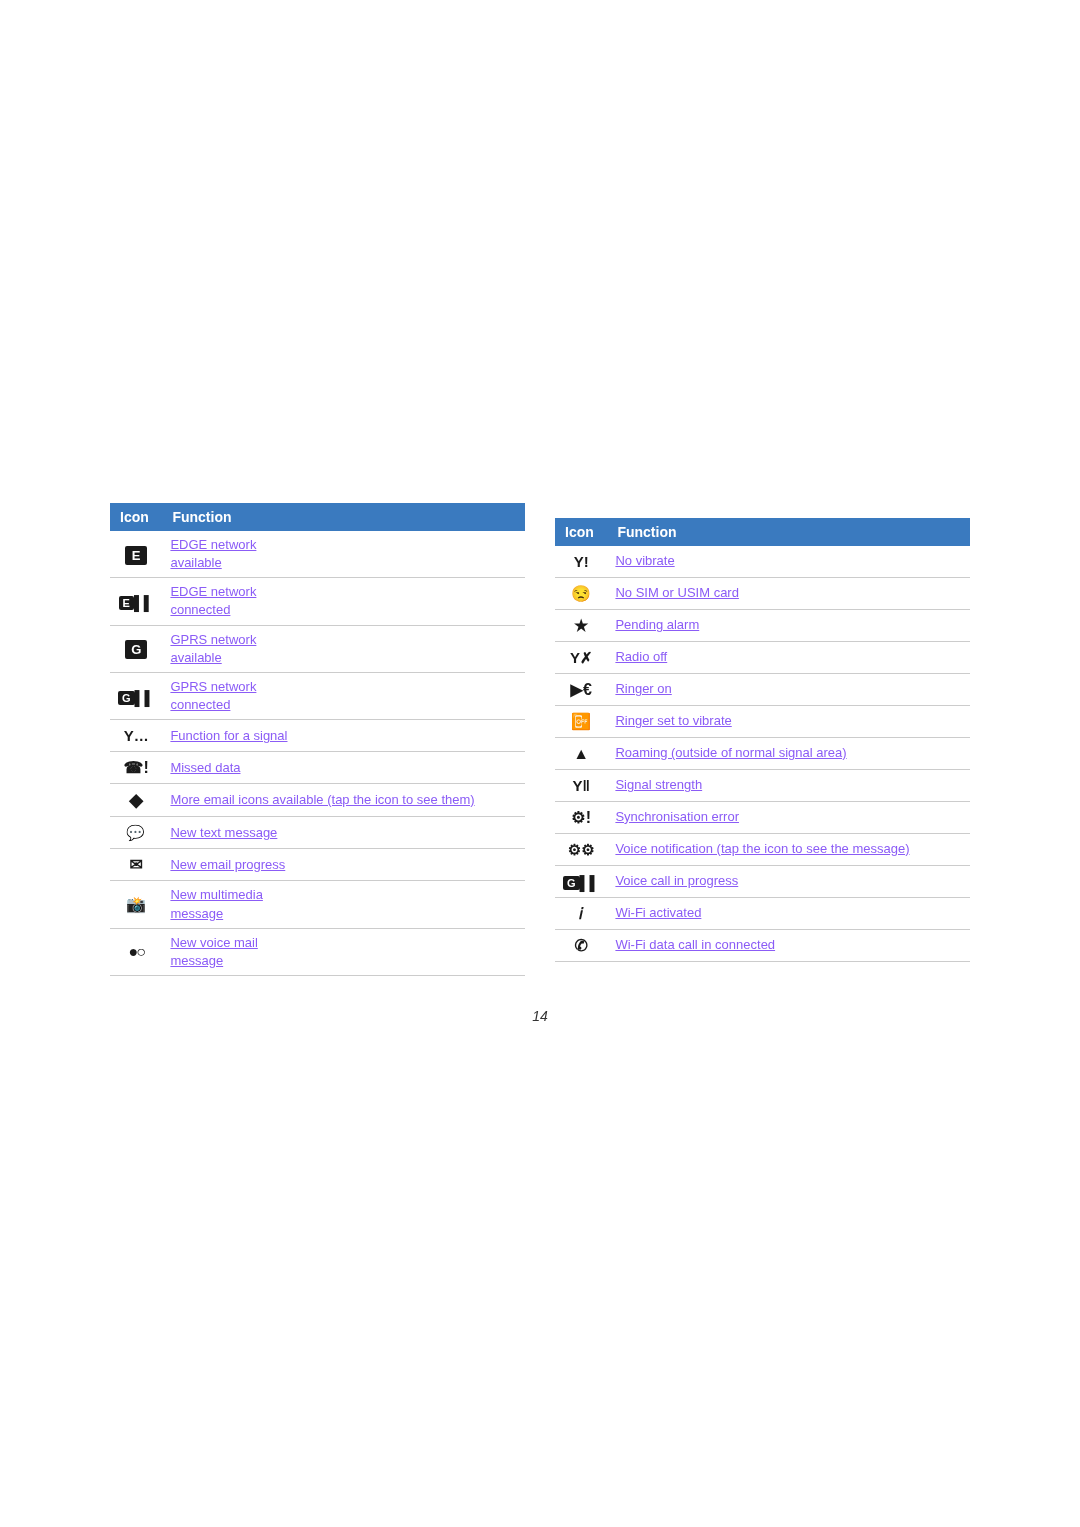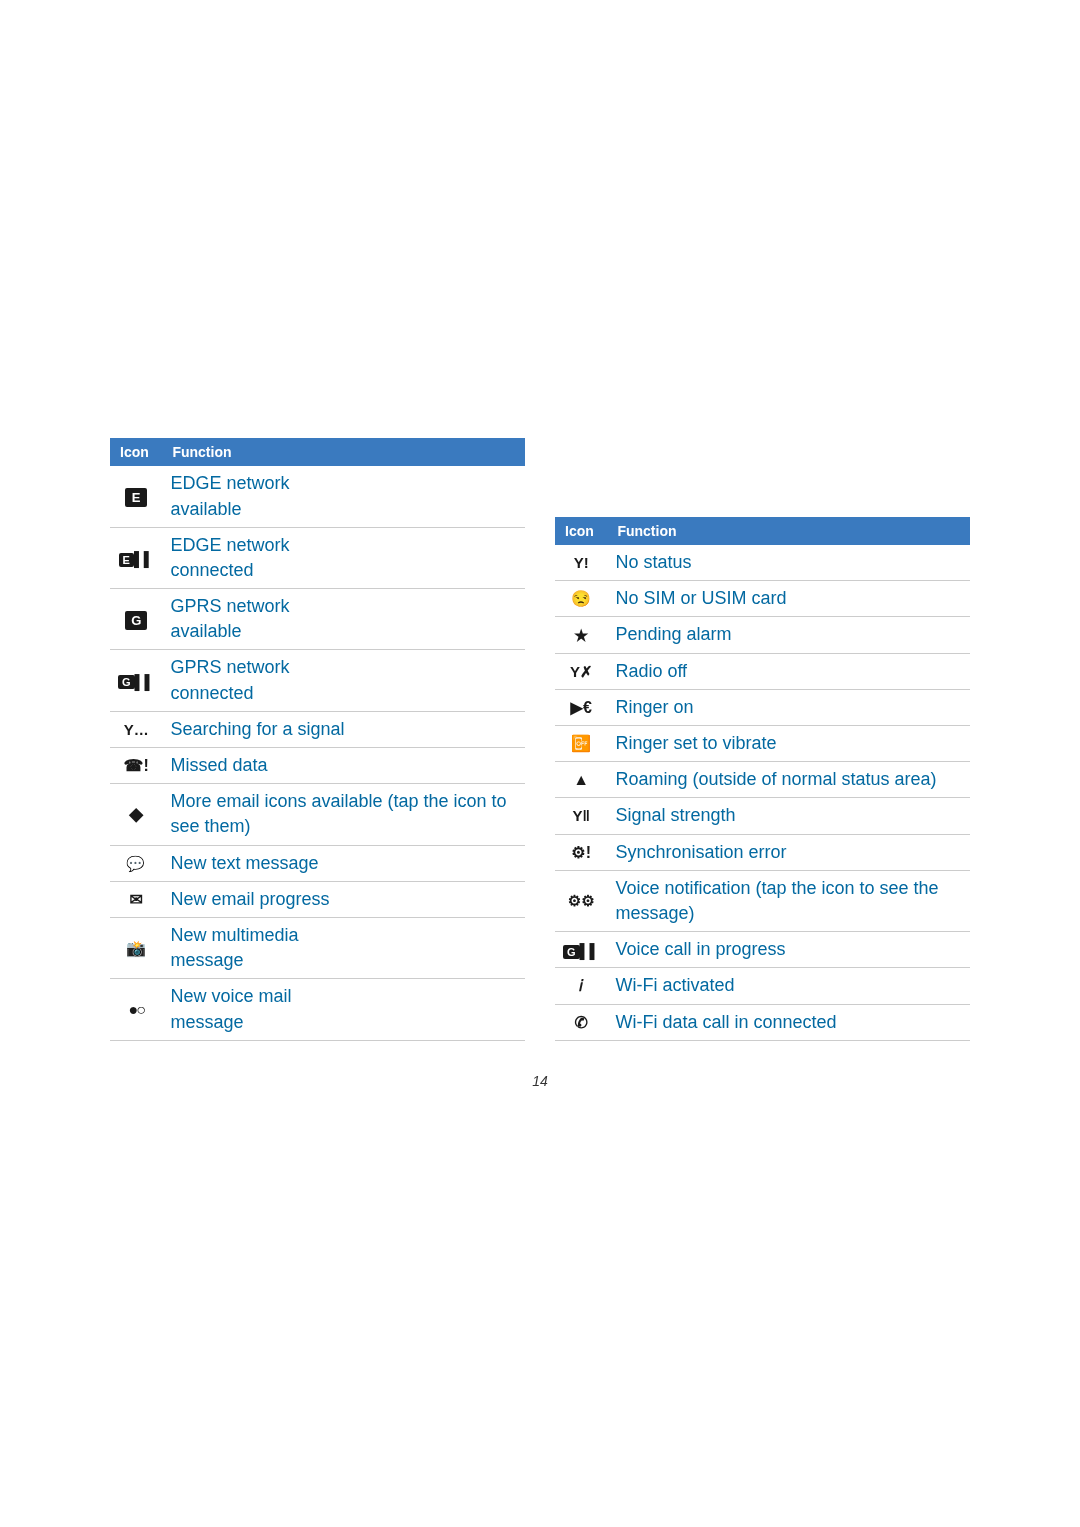--- a/index.html
+++ b/index.html
@@ -14,21 +14,21 @@
       justify-content: center;
     }
     .page-container {
       width: 860px;
       margin: 0 auto;
       padding: 40px 0;
     }
     .tables-wrapper {
       display: flex;
       gap: 30px;
-      align-items: flex-end;
+      align-items: center;
     }
     .icon-table {
       border-collapse: collapse;
       flex: 1;
       font-size: 14px;
     }
     .icon-table th {
       background-color: #3a7abf;
       color: #ffffff;
       padding: 6px 10px;
@@ -45,23 +45,24 @@
       border-bottom: 1px solid #cccccc;
     }
     .icon-cell {
       width: 40px;
       text-align: center;
       font-size: 18px;
       font-weight: bold;
       background: #ffffff;
     }
     .func-cell {
-      color: #0369a1;
-      font-size: 18px;
+      color: #8b5cf6;
+      font-size: 13px;
       line-height: 1.4;
+      text-decoration: underline;
     }
     .icon-box {
       display: inline-block;
       background: #1a1a1a;
       color: #ffffff;
       font-size: 13px;
       font-weight: bold;
       padding: 2px 5px;
       border-radius: 2px;
       min-width: 22px;
@@ -123,21 +124,21 @@
               <span style="background:#1a1a1a;color:#fff;padding:1px 4px;border-radius:2px;font-size:11px;vertical-align:middle;">G</span><span style="font-size:14px;vertical-align:middle;">▌▌</span>
             </span>
           </td>
           <td class="func-cell">GPRS network<br>connected</td>
         </tr>
 
         <tr>
           <td class="icon-cell">
             <span class="icon-symbol" style="font-size:15px;">Y…</span>
           </td>
-          <td class="func-cell">Searching for a signal</td>
+          <td class="func-cell">Function for a signal</td>
         </tr>
 
         <tr>
           <td class="icon-cell">
             <span class="icon-symbol" style="font-size:16px;">☎!</span>
           </td>
           <td class="func-cell">Missed data</td>
         </tr>
 
         <tr>
@@ -183,21 +184,21 @@
           <th>Icon</th>
           <th>Function</th>
         </tr>
       </thead>
       <tbody>
 
         <tr>
           <td class="icon-cell">
             <span class="icon-symbol" style="font-size:15px;">Y!</span>
           </td>
-          <td class="func-cell">No status</td>
+          <td class="func-cell">No vibrate</td>
         </tr>
 
         <tr>
           <td class="icon-cell">
             <span class="icon-symbol" style="font-size:16px;">😒</span>
           </td>
           <td class="func-cell">No SIM or USIM card</td>
         </tr>
 
         <tr>
@@ -225,21 +226,21 @@
           <td class="icon-cell">
             <span class="icon-symbol" style="font-size:16px;">📴</span>
           </td>
           <td class="func-cell">Ringer set to vibrate</td>
         </tr>
 
         <tr>
           <td class="icon-cell">
             <span class="icon-symbol" style="font-size:16px;">▲</span>
           </td>
-          <td class="func-cell">Roaming (outside of normal status area)</td>
+          <td class="func-cell">Roaming (outside of normal signal area)</td>
         </tr>
 
         <tr>
           <td class="icon-cell">
             <span class="icon-symbol" style="font-size:15px;">Y‖</span>
           </td>
           <td class="func-cell">Signal strength</td>
         </tr>
 
         <tr>

